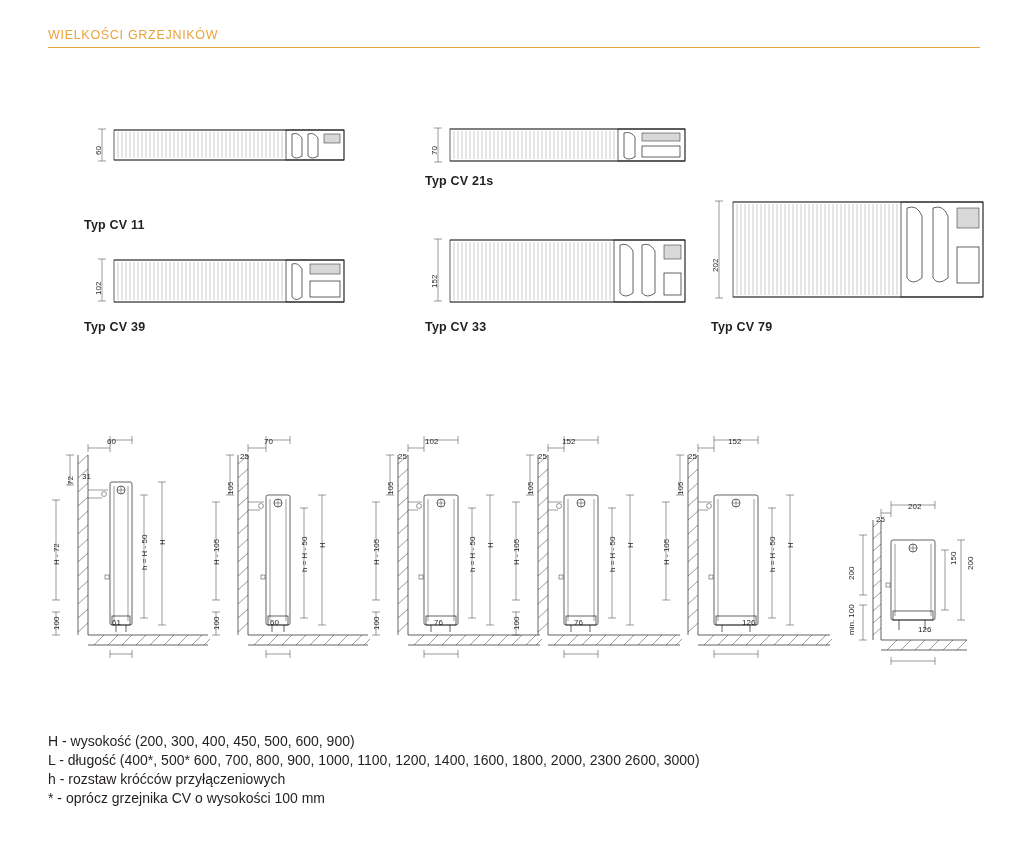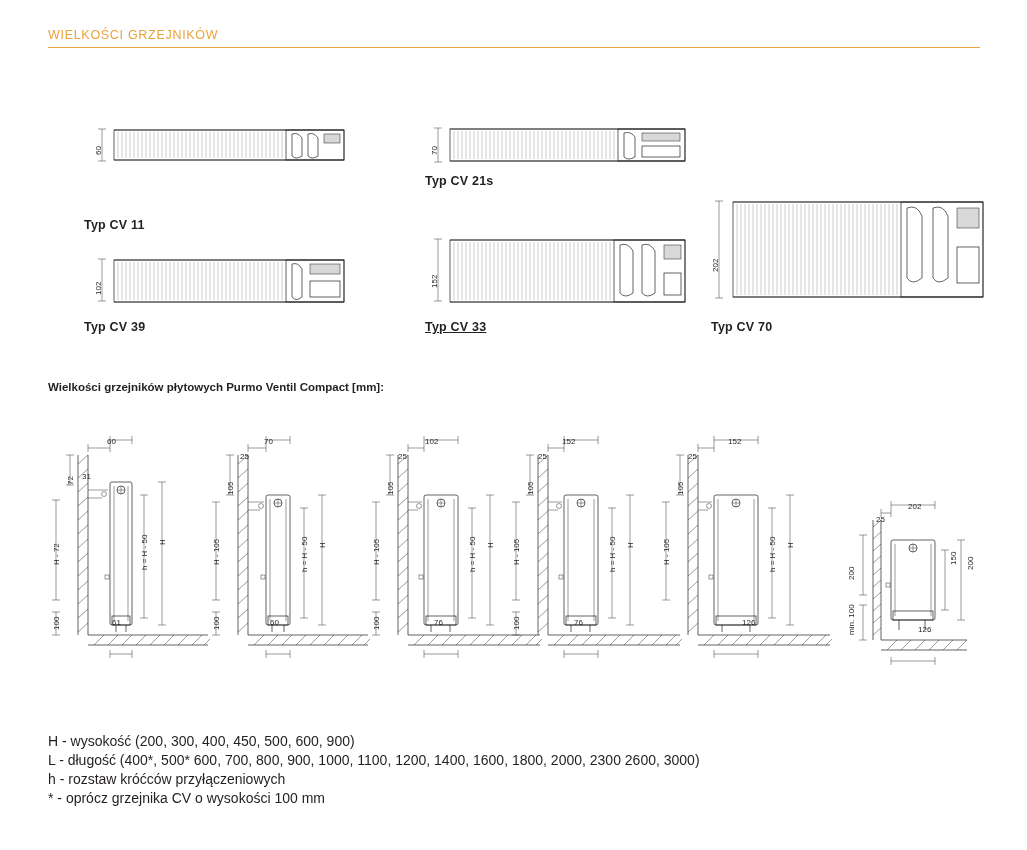--- a/index.html
+++ b/index.html
@@ -157,44 +157,43 @@
       <rect class="ln" x="194" y="5" width="71" height="62"></rect>
       <path class="ln" d="M200 10 q8 -3 13 6 l0 42 q-8 6 -13 0 z"></path>
       <path class="ln" d="M222 10 q8 -3 13 6 l0 42 q-8 6 -13 0 z"></path>
       <rect class="fill-g" x="244" y="10" width="17" height="14"></rect>
       <rect class="ln" x="244" y="38" width="17" height="22"></rect>
       <line class="ln" x1="30" y1="5" x2="265" y2="5"></line>
       <line class="ln" x1="30" y1="67" x2="265" y2="67"></line>
     </svg>
   </div>
   <div class="dim vert" style="left:430px; top:288px;">152</div>
-  <div class="type-label" style="left:425px; top:320px;text-decoration:underline;">Typ CV 33</div>
+  <div class="type-label" style="left:425px; top:320px;">Typ CV 33</div>
 
   <div class="draw" style="left:705px; top:195px;">
     <svg width="285" height="110" viewBox="0 0 285 110">
       <line class="ln-thin" x1="14" y1="6" x2="14" y2="103"></line>
       <line class="ln-thin" x1="10" y1="6" x2="18" y2="6"></line>
       <line class="ln-thin" x1="10" y1="103" x2="18" y2="103"></line>
       <rect class="fill-w" x="28" y="7" width="250" height="95"></rect>
       <g class="ln-vthin">
         <path d="M32 9 l0 91 M36 9 l0 91 M40 9 l0 91 M44 9 l0 91 M48 9 l0 91 M52 9 l0 91 M56 9 l0 91 M60 9 l0 91 M64 9 l0 91 M68 9 l0 91 M72 9 l0 91 M76 9 l0 91 M80 9 l0 91 M84 9 l0 91 M88 9 l0 91 M92 9 l0 91 M96 9 l0 91 M100 9 l0 91 M104 9 l0 91 M108 9 l0 91 M112 9 l0 91 M116 9 l0 91 M120 9 l0 91 M124 9 l0 91 M128 9 l0 91 M132 9 l0 91 M136 9 l0 91 M140 9 l0 91 M144 9 l0 91 M148 9 l0 91 M152 9 l0 91 M156 9 l0 91 M160 9 l0 91 M164 9 l0 91 M168 9 l0 91 M172 9 l0 91 M176 9 l0 91 M180 9 l0 91 M184 9 l0 91 M188 9 l0 91 M192 9 l0 91"></path>
       </g>
       <rect class="ln" x="196" y="7" width="82" height="95"></rect>
       <path class="ln" d="M202 13 q10 -4 15 8 l0 62 q-10 8 -15 0 z"></path>
       <path class="ln" d="M228 13 q10 -4 15 8 l0 62 q-10 8 -15 0 z"></path>
       <rect class="fill-g" x="252" y="13" width="22" height="20"></rect>
       <rect class="ln" x="252" y="52" width="22" height="36"></rect>
       <line class="ln" x1="28" y1="7" x2="278" y2="7"></line>
       <line class="ln" x1="28" y1="102" x2="278" y2="102"></line>
     </svg>
   </div>
   <div class="dim vert" style="left:711px; top:272px;">202</div>
-  <div class="type-label" style="left:711px; top:320px;">Typ CV 70</div>
-
-  <div class="section-title">Wielkości grzejników płytowych Purmo Ventil Compact [mm]:</div>
+  <div class="type-label" style="left:711px; top:320px;">Typ CV 79</div>
+
 
   <div class="draw" style="left:48px; top:440px;">
     <svg width="170" height="225" viewBox="0 0 170 225">
 
       <line class="ln" x1="30" y1="15" x2="30" y2="195"></line>
       <line class="ln" x1="40" y1="15" x2="40" y2="195"></line>
       <g class="hatch">
         <path d="M30 24 l10 -9 M30 38 l10 -9 M30 52 l10 -9 M30 66 l10 -9 M30 80 l10 -9 M30 94 l10 -9 M30 108 l10 -9 M30 122 l10 -9 M30 136 l10 -9 M30 150 l10 -9 M30 164 l10 -9 M30 178 l10 -9 M30 192 l10 -9"></path>
       </g>
 

